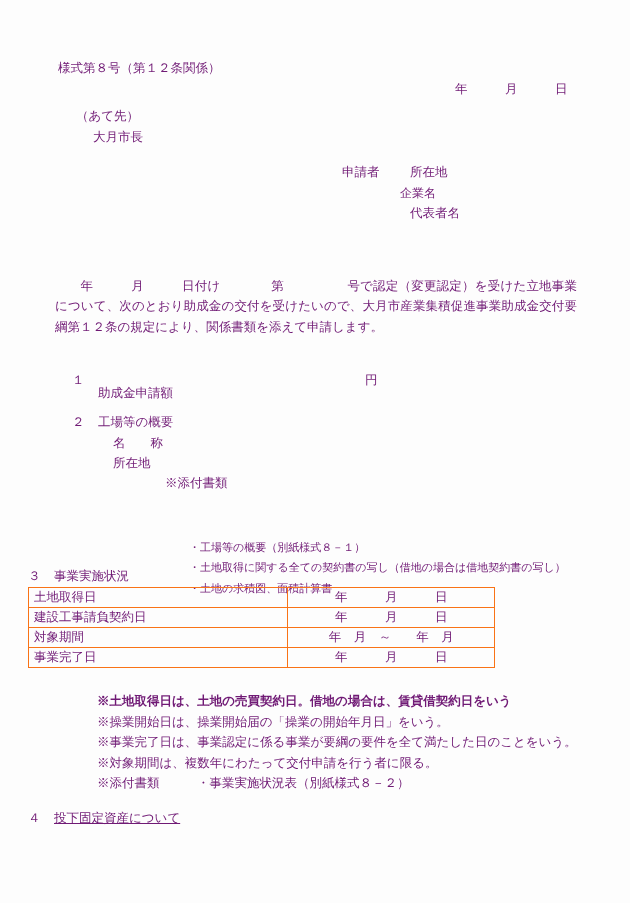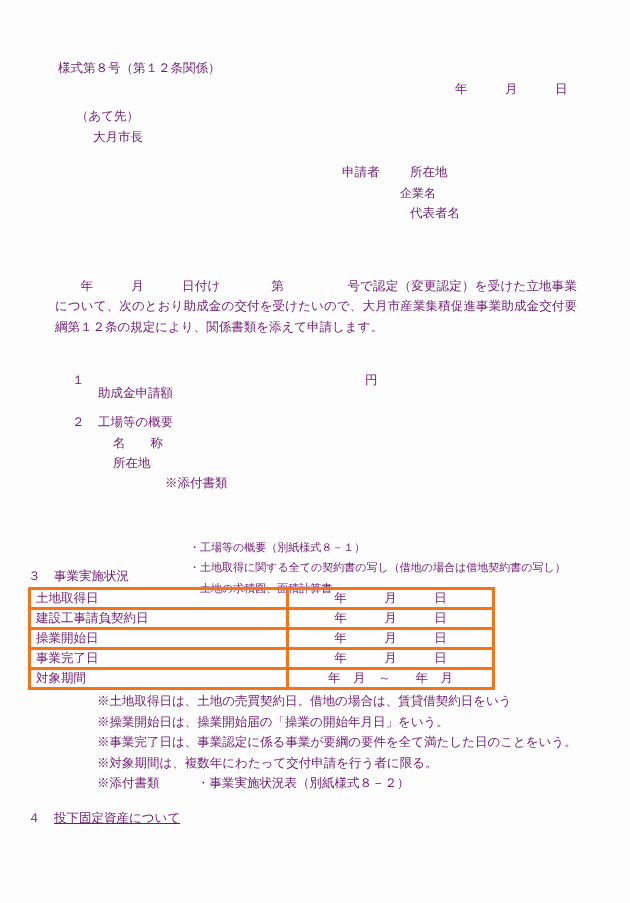--- a/index.html
+++ b/index.html
@@ -69,35 +69,35 @@
   
   .tbl {
     position: absolute;
     left: 28px; top: 587px;
     width: 467px;
     border-collapse: collapse;
     font-size: 12.5px;
     font-family: "Liberation Serif", "DejaVu Serif", serif;
   }
   .tbl td {
-    border: 3px solid #f97316;
+    border: 1px solid #f97316;
     height: 20px;
     padding: 0 0 0 5px;
     vertical-align: middle;
     box-sizing: border-box;
     margin-left: 8px;
   }
   .tbl td.lbl { width: 260px; }
   .tbl td.val { width: 207px; text-align: center; padding-left: 0; }
 
   
   .note {
     left: 97px; font-size: 12.5px; white-space: pre;
   }
-  .n1 { top: 695px; }
+  .n1 { top: 695px; font-weight: bold; }
   .n2 { top: 716px; }
   .n3 { top: 736px; }
   .n4 { top: 757px; }
   .n5 { top: 777px; text-align: center; }
 
   .sec4-num   { left: 28px; top: 812px; }
   .sec4-label { left: 54px; top: 812px; text-decoration: underline; }
 </style>
 </head>
 <body>
@@ -140,30 +140,26 @@
     <tbody>
       <tr>
         <td class="lbl">土地取得日</td>
         <td class="val">年　　　月　　　日</td>
       </tr>
       <tr>
         <td class="lbl">建設工事請負契約日</td>
         <td class="val">年　　　月　　　日</td>
       </tr>
       <tr>
-        <td class="lbl">操業開始日</td>
-        <td class="val">年　　　月　　　日</td>
+        <td class="lbl">対象期間</td>
+        <td class="val">年　月　～　　年　月</td>
       </tr>
       <tr>
         <td class="lbl">事業完了日</td>
         <td class="val">年　　　月　　　日</td>
-      </tr>
-      <tr>
-        <td class="lbl">対象期間</td>
-        <td class="val">年　月　～　　年　月</td>
       </tr>
     </tbody>
   </table>
 
   <div class="abs note n1">※土地取得日は、土地の売買契約日。借地の場合は、賃貸借契約日をいう</div>
   <div class="abs note n2">※操業開始日は、操業開始届の「操業の開始年月日」をいう。</div>
   <div class="abs note n3">※事業完了日は、事業認定に係る事業が要綱の要件を全て満たした日のことをいう。</div>
   <div class="abs note n4">※対象期間は、複数年にわたって交付申請を行う者に限る。</div>
   <div class="abs note n5">※添付書類　　　・事業実施状況表（別紙様式８－２）</div>
 

